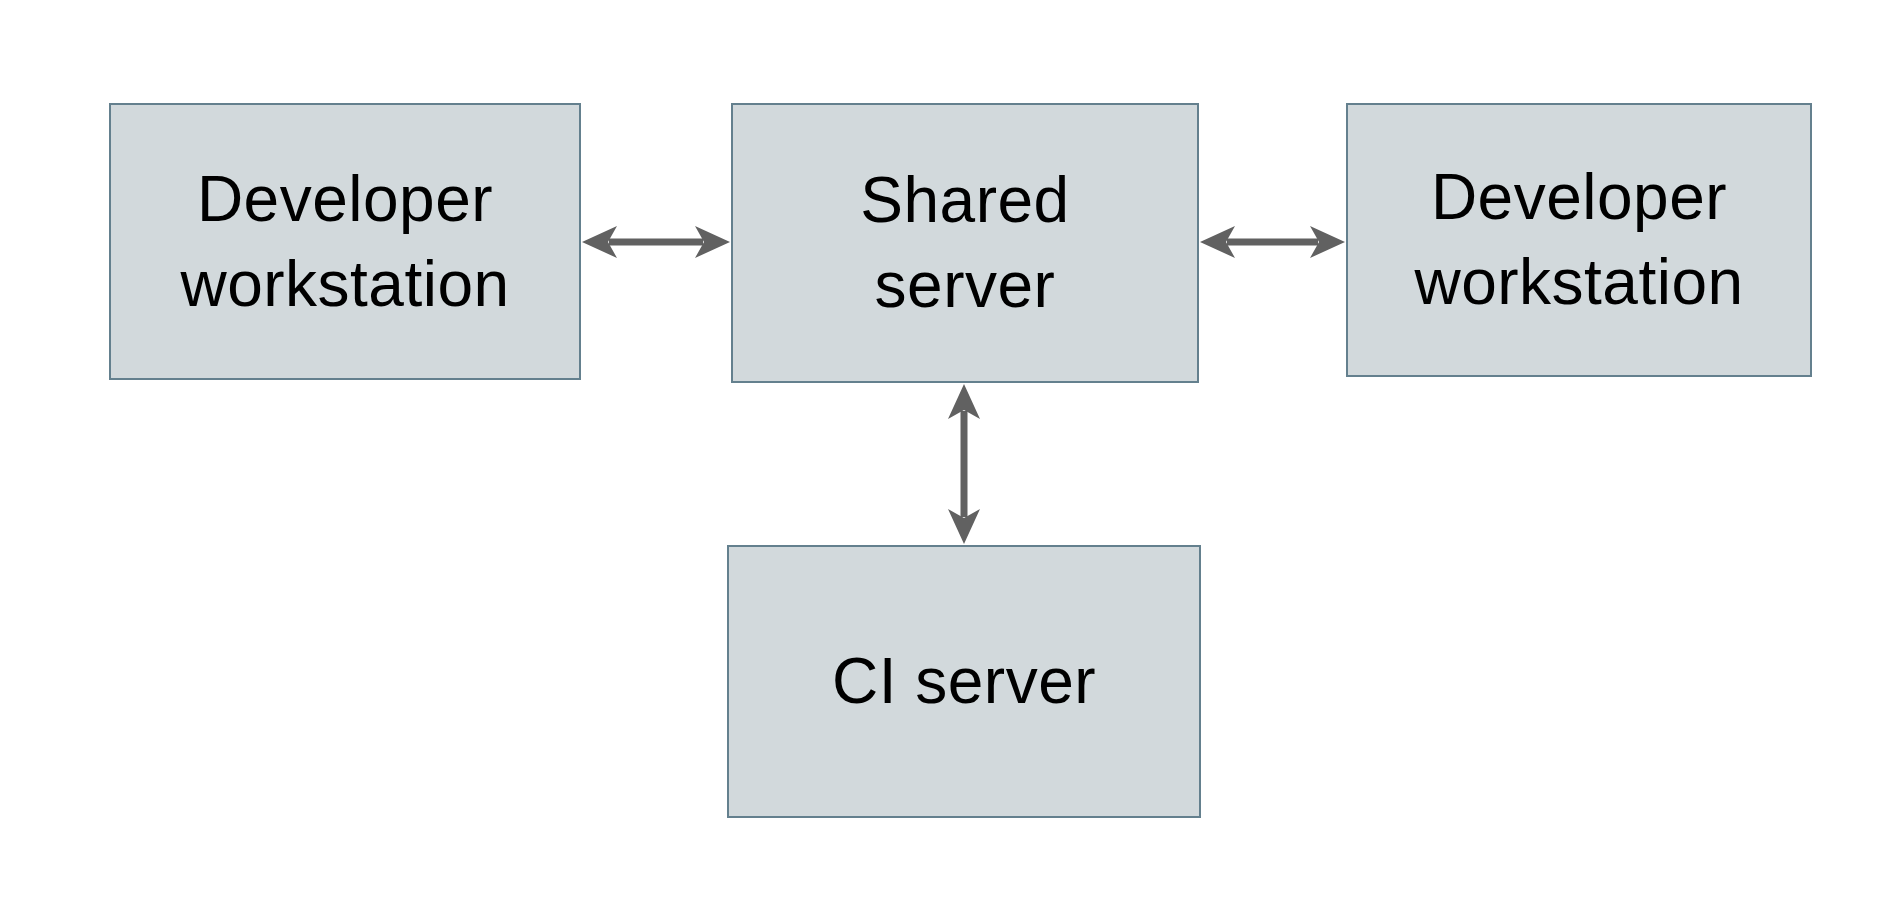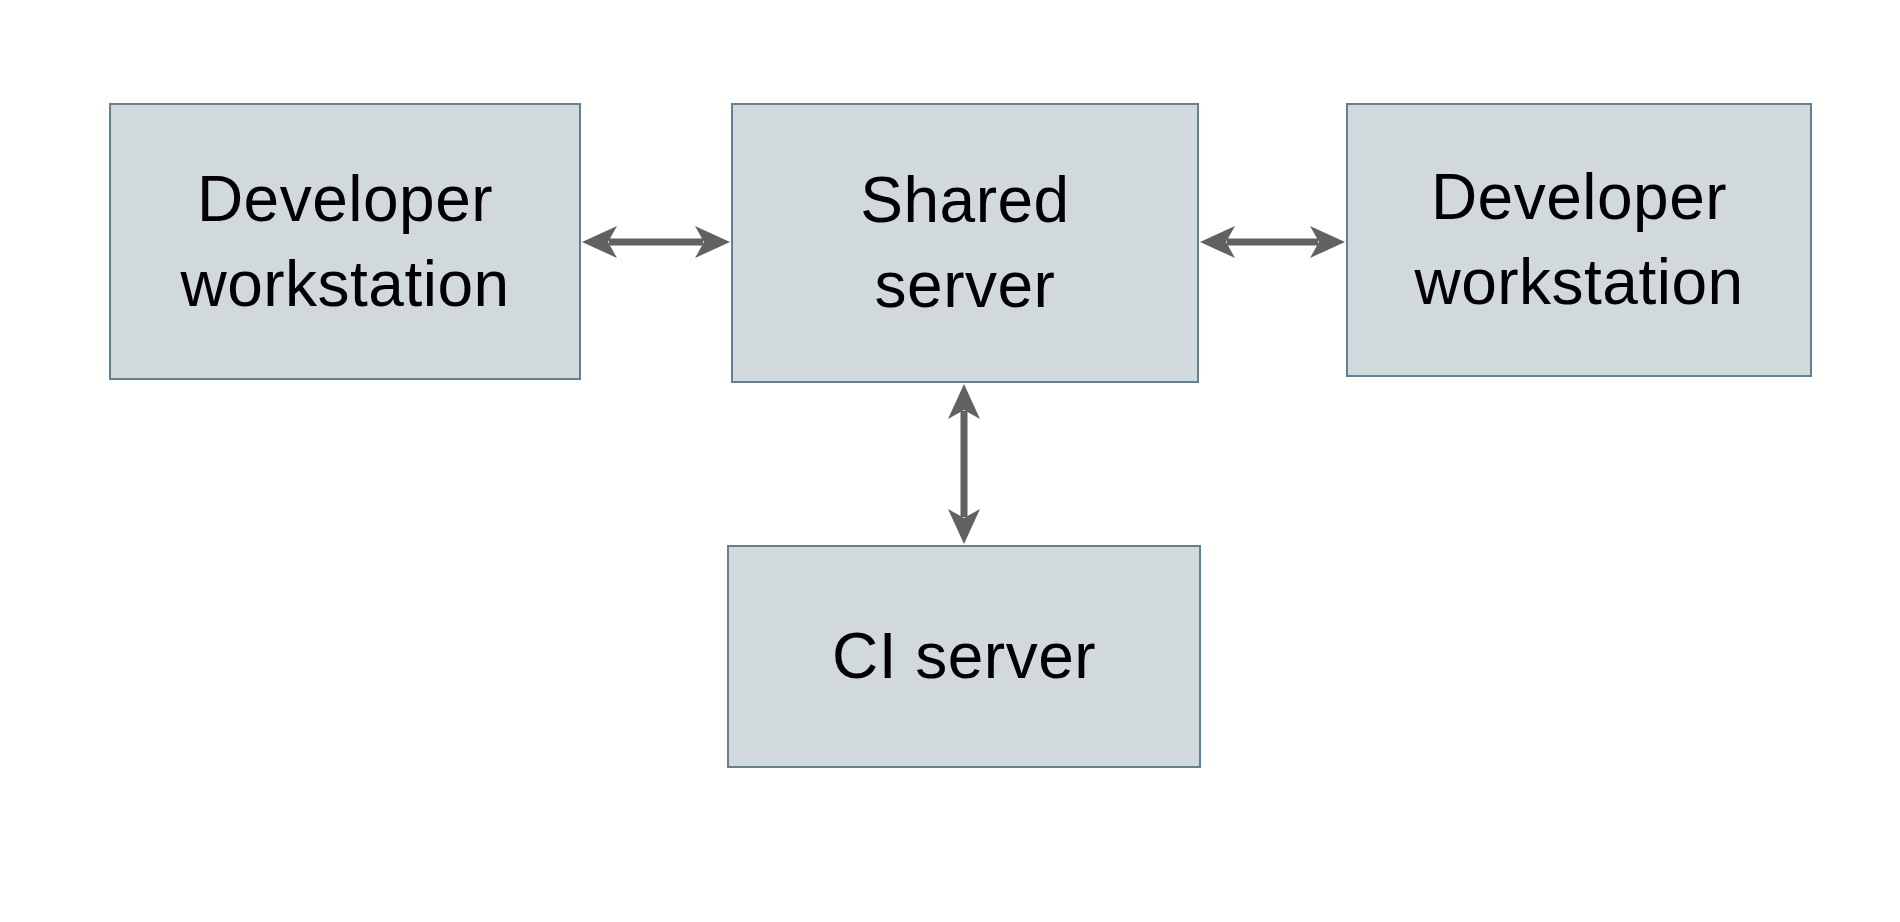--- a/index.html
+++ b/index.html
@@ -34,21 +34,21 @@
   .node-label {
     font-size: 64px;
     line-height: 85px;
     color: var(--text);
     white-space: pre-line;
     letter-spacing: 0.5px;
   }
   .node-left   { left: 90px;   top: 103px; width: 472px; height: 277px; }
   .node-center { left: 712px;  top: 103px; width: 468px; height: 280px; }
   .node-right  { left: 1327px; top: 103px; width: 466px; height: 274px; }
-  .node-bottom { left: 708px;  top: 545px; width: 474px; height: 223px; }
+  .node-bottom { left: 708px;  top: 545px; width: 474px; height: 273px; }
   .edge { position: absolute; }
   .edge-left     { left: 562px;  top: 224px; width: 150px; height: 36px; }
   .edge-right    { left: 1180px; top: 224px; width: 147px; height: 36px; }
   .edge-vertical { left: 927px;  top: 383px; width: 36px;  height: 162px; }
   .edge svg { display: block; width: 100%; height: 100%; }
   .edge .shaft { stroke: var(--arrow); stroke-width: 7; }
   .edge .head  { fill: var(--arrow); }
 </style>
 </head>
 <body>

